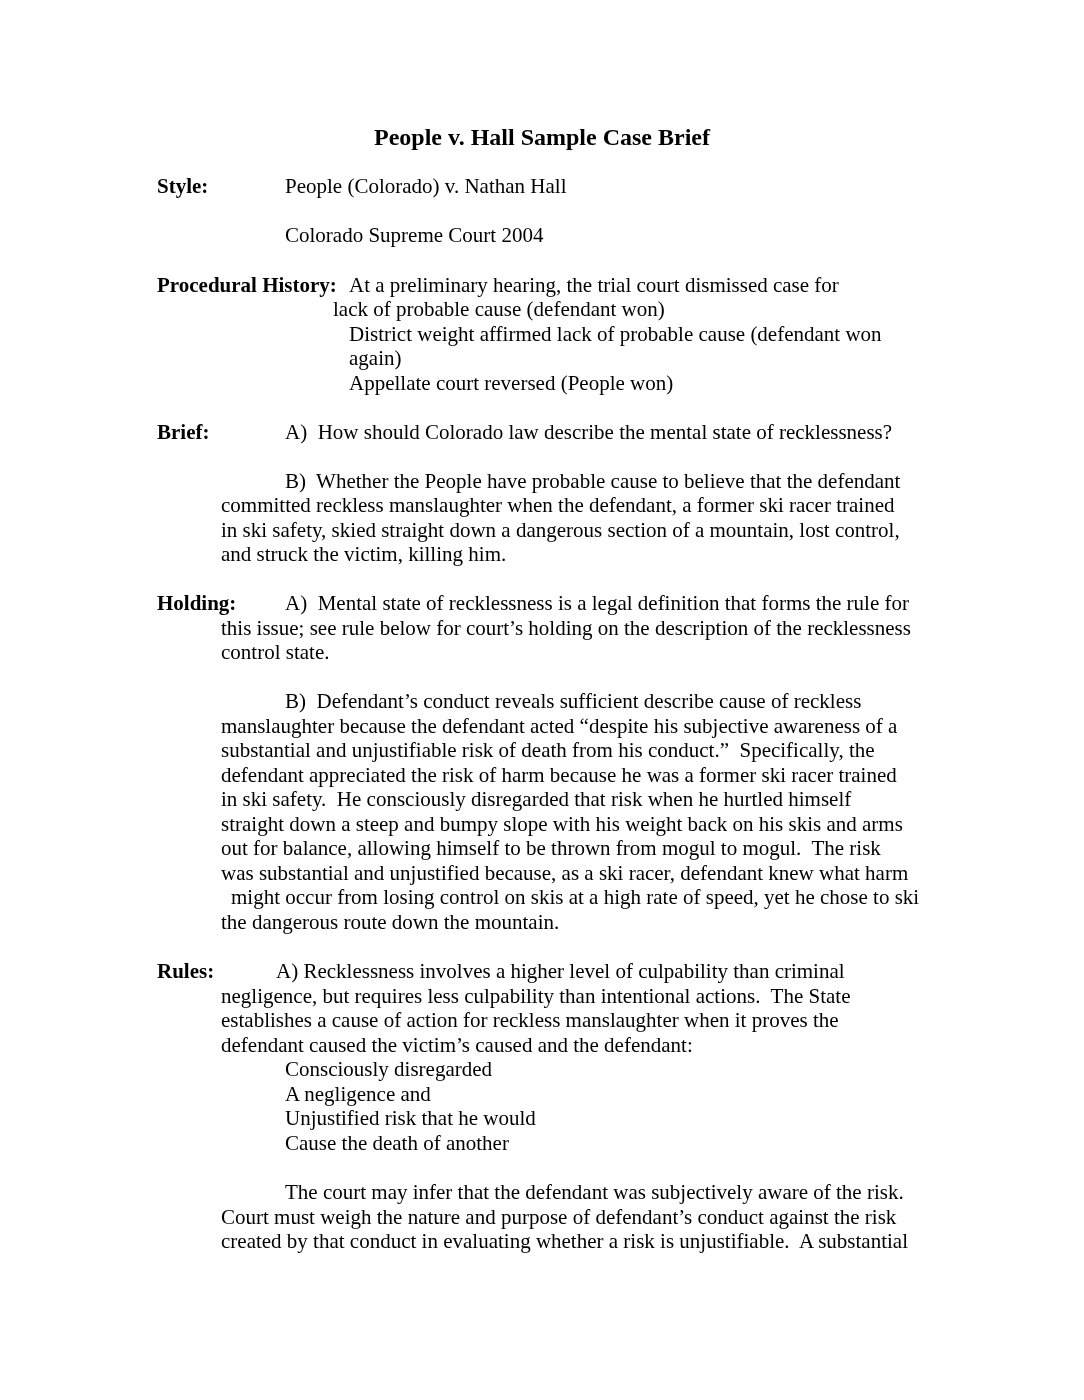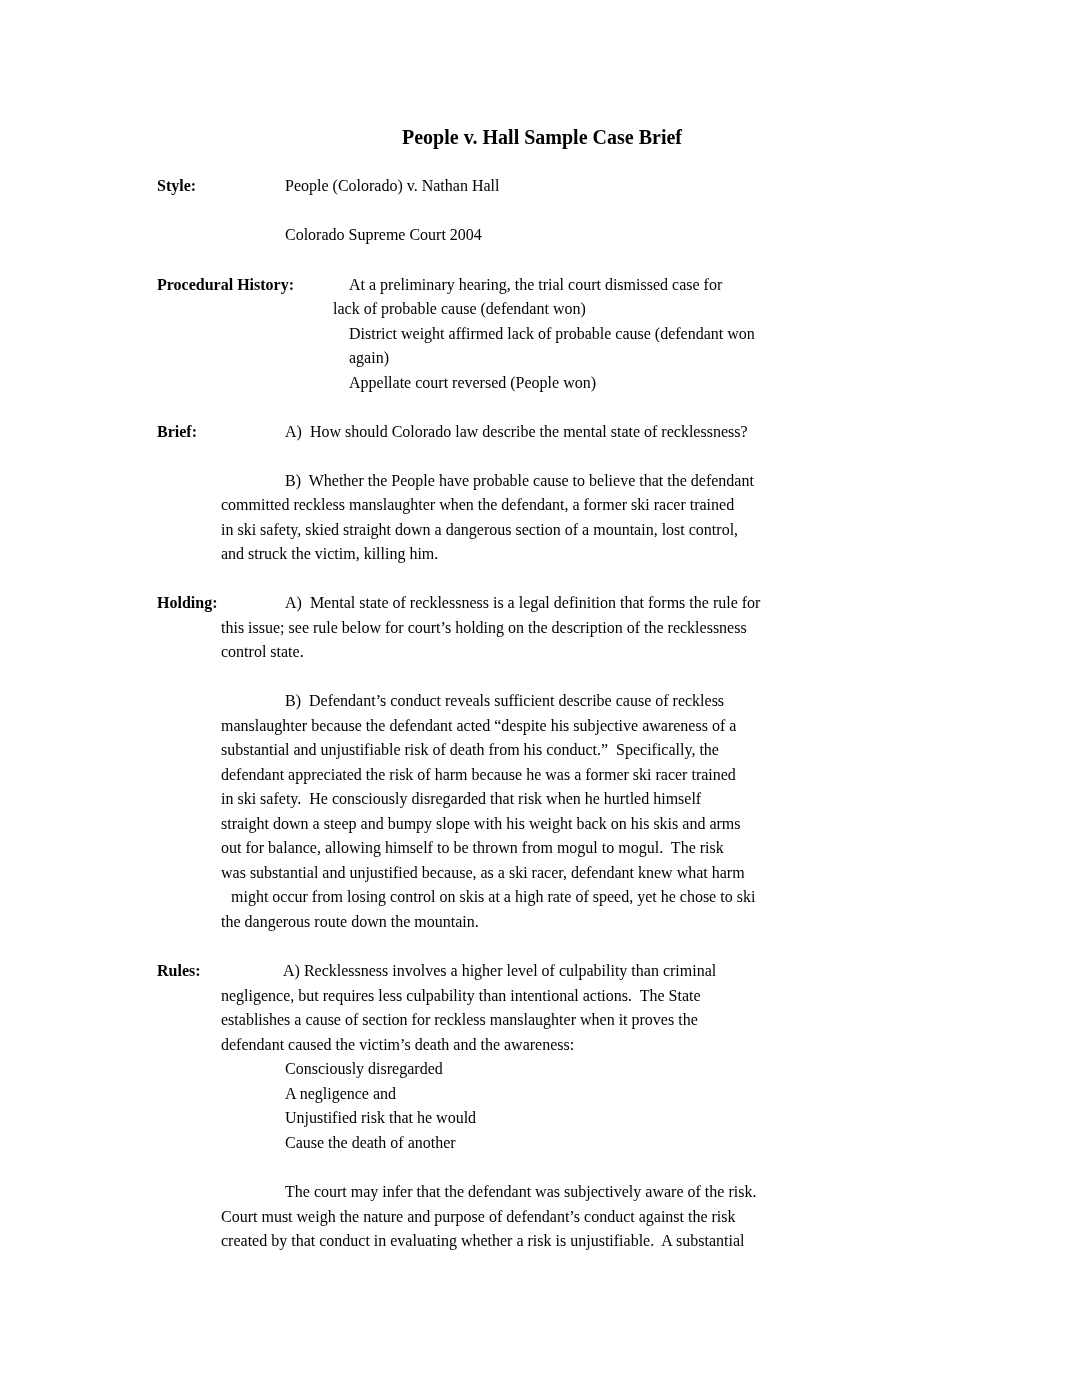--- a/index.html
+++ b/index.html
@@ -1,21 +1,21 @@
 <!DOCTYPE html>
 <html><head>
 <meta charset="utf-8">
 <style>
   html, body { margin: 0; padding: 0; background: #ffffff; }
   body { width: 1084px; height: 1400px; position: relative; overflow: hidden;
          font-family: "Liberation Serif", "DejaVu Serif", serif; color: #000; }
-  .ln { position: absolute; font-size: 16px; line-height: 24px; white-space: pre; }
+  .ln { position: absolute; font-size: 21px; line-height: 24px; white-space: pre; }
   .b { font-weight: bold; }
   .title { position: absolute; top: 125px; left: 0; width: 1084px; text-align: center;
-           font-size: 20px; font-weight: bold; line-height: 24px; }
+           font-size: 24px; font-weight: bold; line-height: 24px; }
 </style>
 </head>
 <body>
 
 <div>
   <div class="title">People v. Hall Sample Case Brief</div>
 
   <div class="ln b" style="left:157px;top:174px">Style:</div>
   <div class="ln" style="left:285px;top:174px">People (Colorado) v. Nathan Hall</div>
   <div class="ln" style="left:285px;top:223px">Colorado Supreme Court 2004</div>
@@ -44,24 +44,24 @@
   <div class="ln" style="left:221px;top:738px">substantial and unjustifiable risk of death from his conduct.”  Specifically, the</div>
   <div class="ln" style="left:221px;top:763px">defendant appreciated the risk of harm because he was a former ski racer trained</div>
   <div class="ln" style="left:221px;top:787px">in ski safety.  He consciously disregarded that risk when he hurtled himself</div>
   <div class="ln" style="left:221px;top:812px">straight down a steep and bumpy slope with his weight back on his skis and arms</div>
   <div class="ln" style="left:221px;top:836px">out for balance, allowing himself to be thrown from mogul to mogul.  The risk</div>
   <div class="ln" style="left:221px;top:861px">was substantial and unjustified because, as a ski racer, defendant knew what harm</div>
   <div class="ln" style="left:231px;top:885px">might occur from losing control on skis at a high rate of speed, yet he chose to ski</div>
   <div class="ln" style="left:221px;top:910px">the dangerous route down the mountain.</div>
 
   <div class="ln b" style="left:157px;top:959px">Rules:</div>
-  <div class="ln" style="left:283px;top:959px">A) Recklessness involves a higher level of culpability than criminal</div>
+  <div class="ln" style="left:276px;top:959px">A) Recklessness involves a higher level of culpability than criminal</div>
   <div class="ln" style="left:221px;top:984px">negligence, but requires less culpability than intentional actions.  The State</div>
-  <div class="ln" style="left:221px;top:1008px">establishes a cause of section for reckless manslaughter when it proves the</div>
-  <div class="ln" style="left:221px;top:1033px">defendant caused the victim’s death and the awareness:</div>
+  <div class="ln" style="left:221px;top:1008px">establishes a cause of action for reckless manslaughter when it proves the</div>
+  <div class="ln" style="left:221px;top:1033px">defendant caused the victim’s caused and the defendant:</div>
 
   <div class="ln" style="left:285px;top:1057px">Consciously disregarded</div>
   <div class="ln" style="left:285px;top:1082px">A negligence and</div>
   <div class="ln" style="left:285px;top:1106px">Unjustified risk that he would</div>
   <div class="ln" style="left:285px;top:1131px">Cause the death of another</div>
 
   <div class="ln" style="left:285px;top:1180px">The court may infer that the defendant was subjectively aware of the risk.</div>
   <div class="ln" style="left:221px;top:1205px">Court must weigh the nature and purpose of defendant’s conduct against the risk</div>
   <div class="ln" style="left:221px;top:1229px">created by that conduct in evaluating whether a risk is unjustifiable.  A substantial</div>
 </div>

